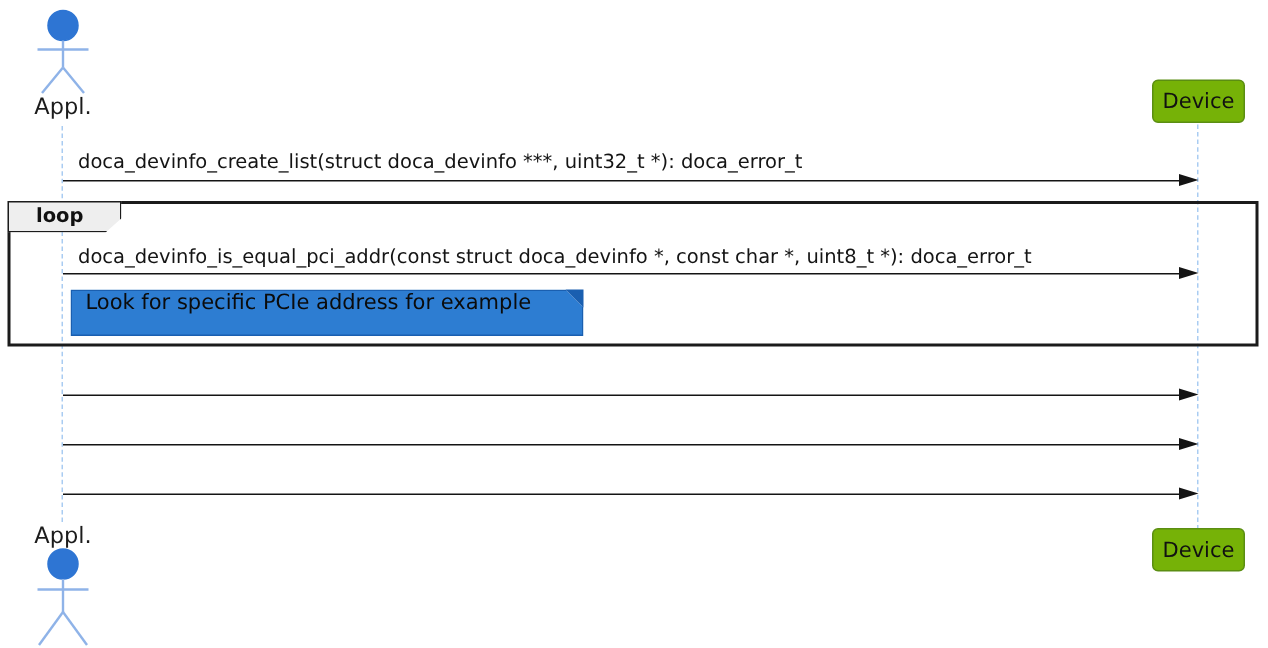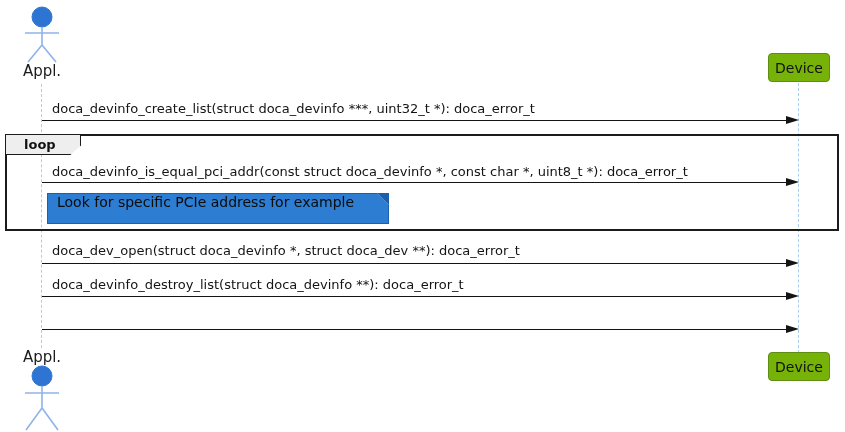--- a/index.html
+++ b/index.html
@@ -142,25 +142,23 @@
 
   <div class="msg-text" style="left:52px;top:148px;margin-top:16px;">doca_devinfo_is_equal_pci_addr(const struct doca_devinfo *, const char *, uint8_t *): doca_error_t</div>
   <div class="msg-line" style="top:182px;"></div>
   <div class="msg-arrowhead" style="top:178px;"></div>
 
   <div class="note">
     <span>Look for specific PCIe address for example</span>
   </div>
   <div class="note-fold"></div>
 
-  <div class="msg-text" style="left:52px;top:243px;">doca_dev_open(struct doca_devinfo *, struct doca_dev **): doca_error_t</div>
   <div class="msg-line" style="top:263px;"></div>
   <div class="msg-arrowhead" style="top:259px;"></div>
 
-  <div class="msg-text" style="left:52px;top:277px;">doca_devinfo_destroy_list(struct doca_devinfo **): doca_error_t</div>
   <div class="msg-line" style="top:296px;"></div>
   <div class="msg-arrowhead" style="top:292px;"></div>
 
   <div class="msg-line" style="top:329px;"></div>
   <div class="msg-arrowhead" style="top:325px;"></div>
 
   <div class="actor-label" style="top:348px;">Appl.</div>
   <svg class="abs" style="left:12px;top:364px;" width="60" height="68" viewBox="0 0 60 68">
     <circle cx="30" cy="12" r="10" fill="#2e75d3" stroke="#2e75d3" stroke-width="1"></circle>
     <line x1="30" y1="22" x2="30" y2="44" stroke="#8fb3e8" stroke-width="1.6"></line>

